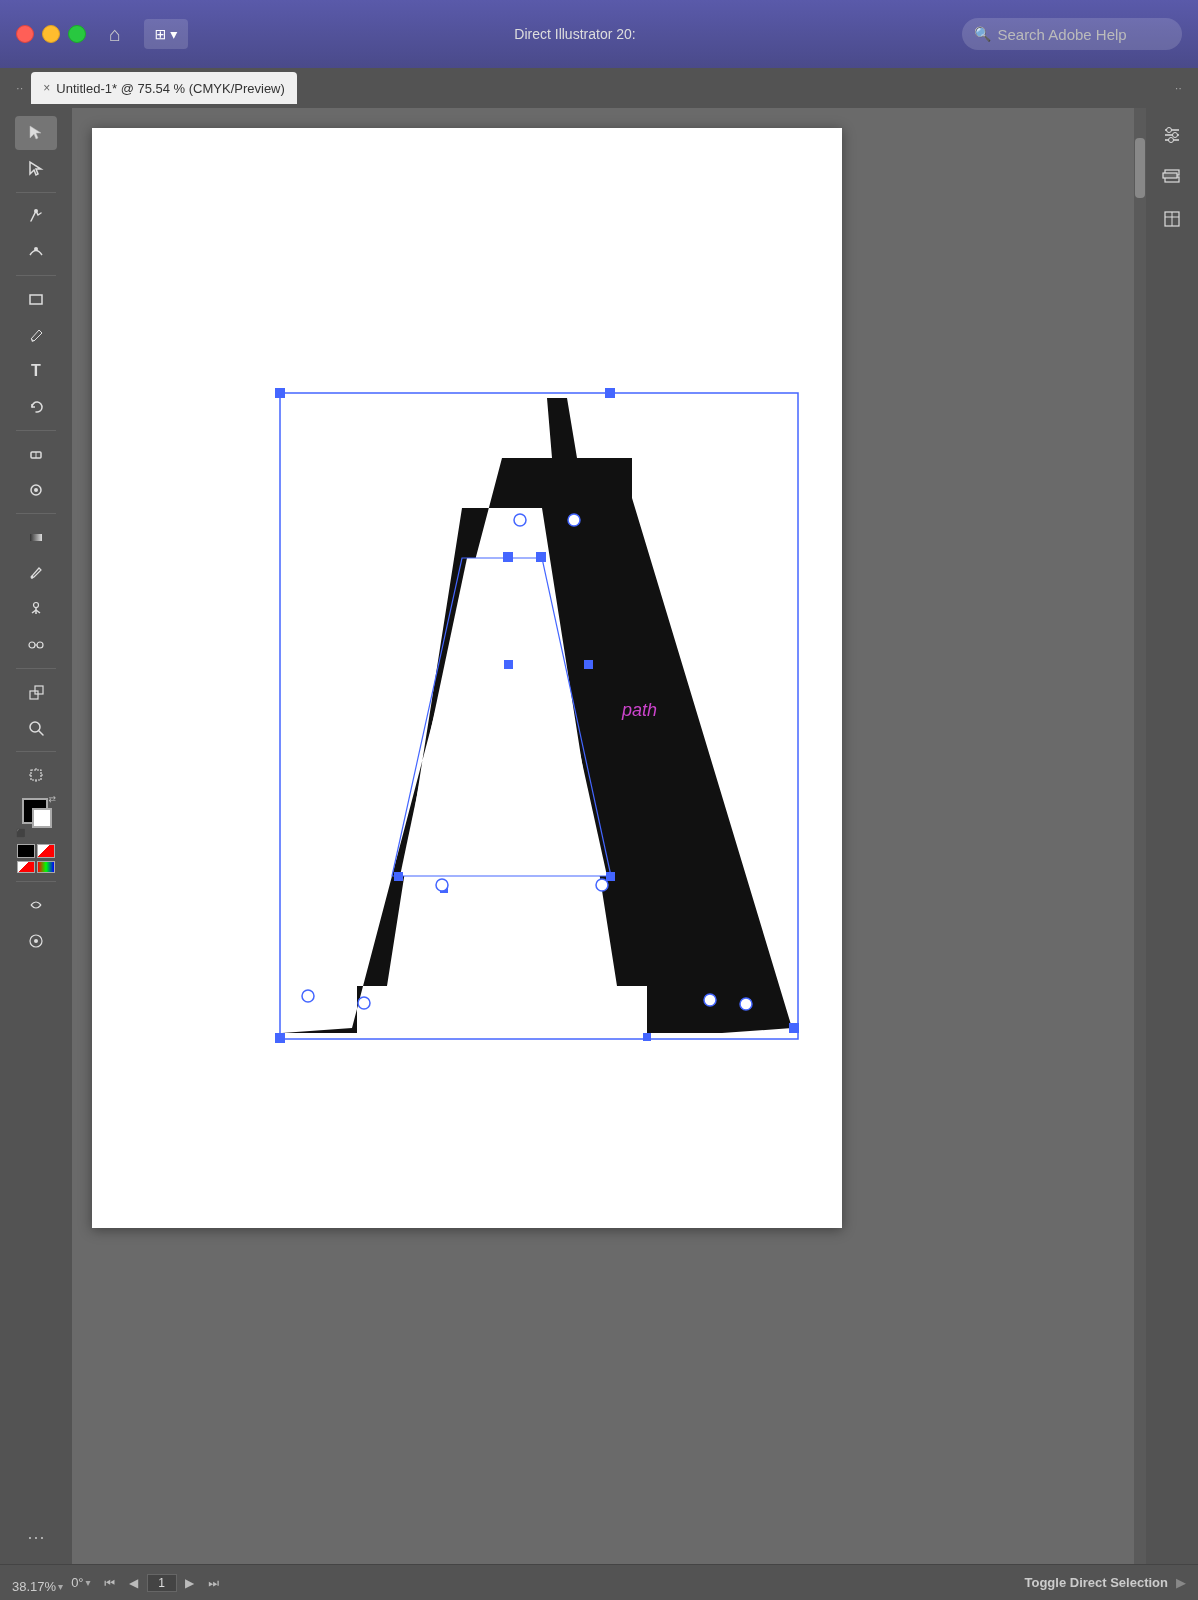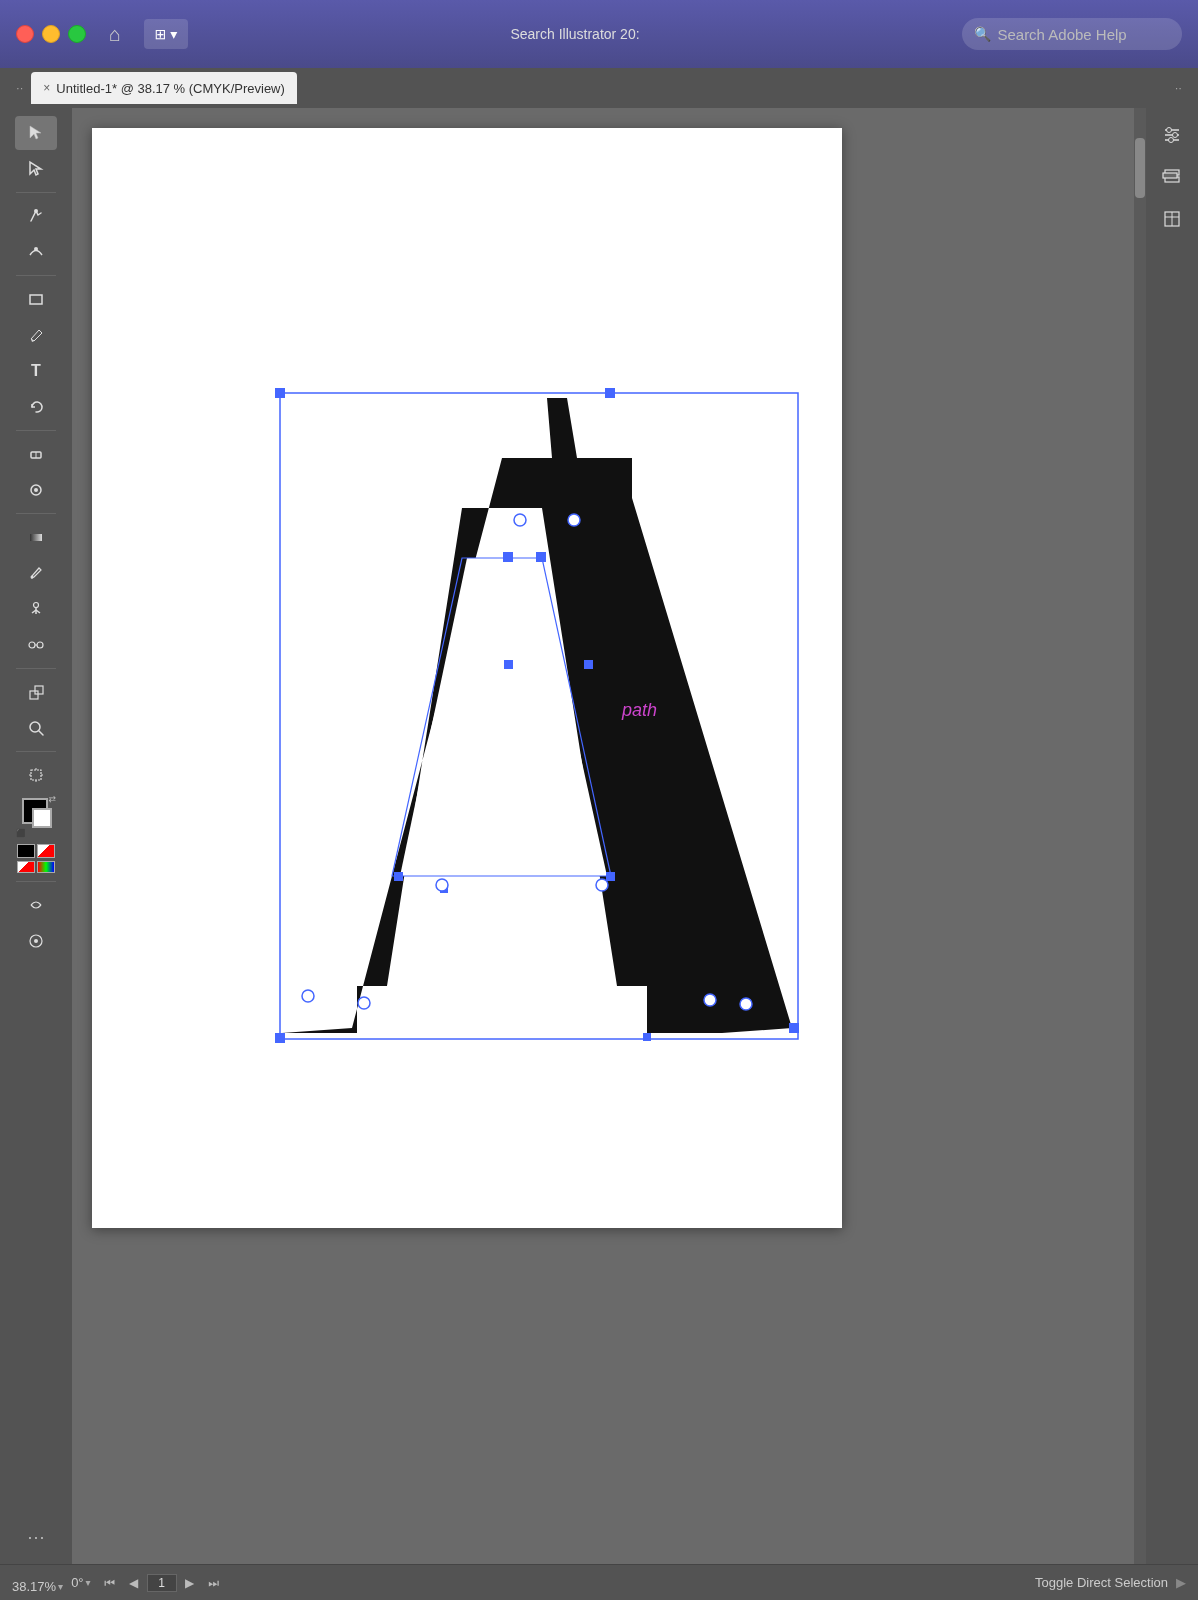--- a/index.html
+++ b/index.html
@@ -290,20 +290,21 @@
       text-align: center;
       background: #444;
       border: 1px solid #666;
       color: #ddd;
       font-size: 12px;
       padding: 1px 4px;
     }
     .status-text {
       margin-left: auto;
       color: #ccc;
+      font-weight: bold;
     }
 
     
     #artboard-svg {
       position: absolute;
       top: 0; left: 0;
       width: 100%;
       height: 100%;
     }
   </style>
@@ -314,32 +315,32 @@
   <div class="traffic-lights">
     <div class="traffic-light tl-red"></div>
     <div class="traffic-light tl-yellow"></div>
     <div class="traffic-light tl-green"></div>
   </div>
   <div class="home-icon-btn">⌂</div>
   <div class="workspace-btn">
     <span>⊞</span>
     <span>▾</span>
   </div>
-  <div class="app-title">Search Illustrator 20:</div>
+  <div class="app-title">Direct Illustrator 20:</div>
   <div class="help-search">
     <span class="help-search-icon">🔍</span>
     <input type="text" placeholder="Search Adobe Help" style="">
   </div>
 </div>
 
 <div id="tabbar">
   <span class="tab-collapse-left">··</span>
   <div class="tab-item">
     <span class="tab-close">×</span>
-    <span>Untitled-1* @ 38.17 % (CMYK/Preview)</span>
+    <span>Untitled-1* @ 75.54 % (CMYK/Preview)</span>
   </div>
   <span class="tab-collapse-right">··</span>
 </div>
 
 <div id="main">
 
   <div id="left-toolbar">
 
     <div class="tool-btn active" title="Selection Tool">
       <svg width="18" height="18" viewBox="0 0 18 18" fill="none">

